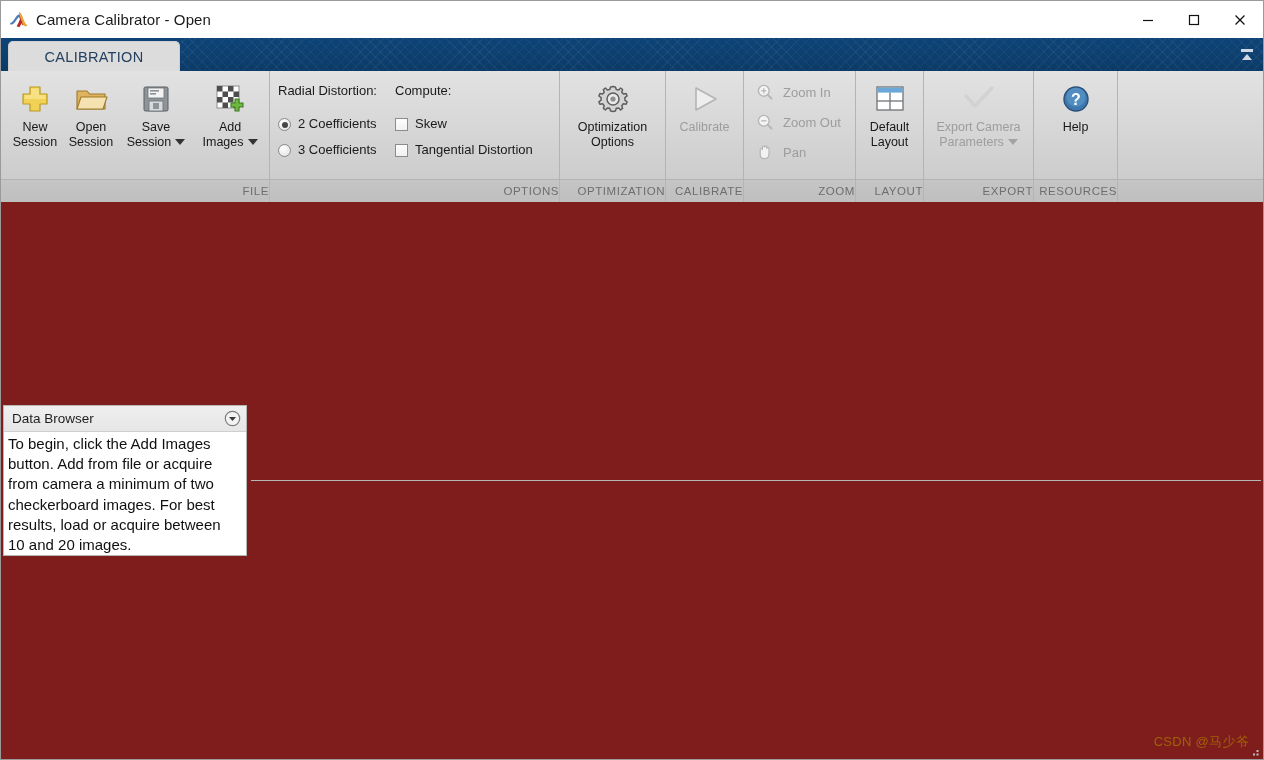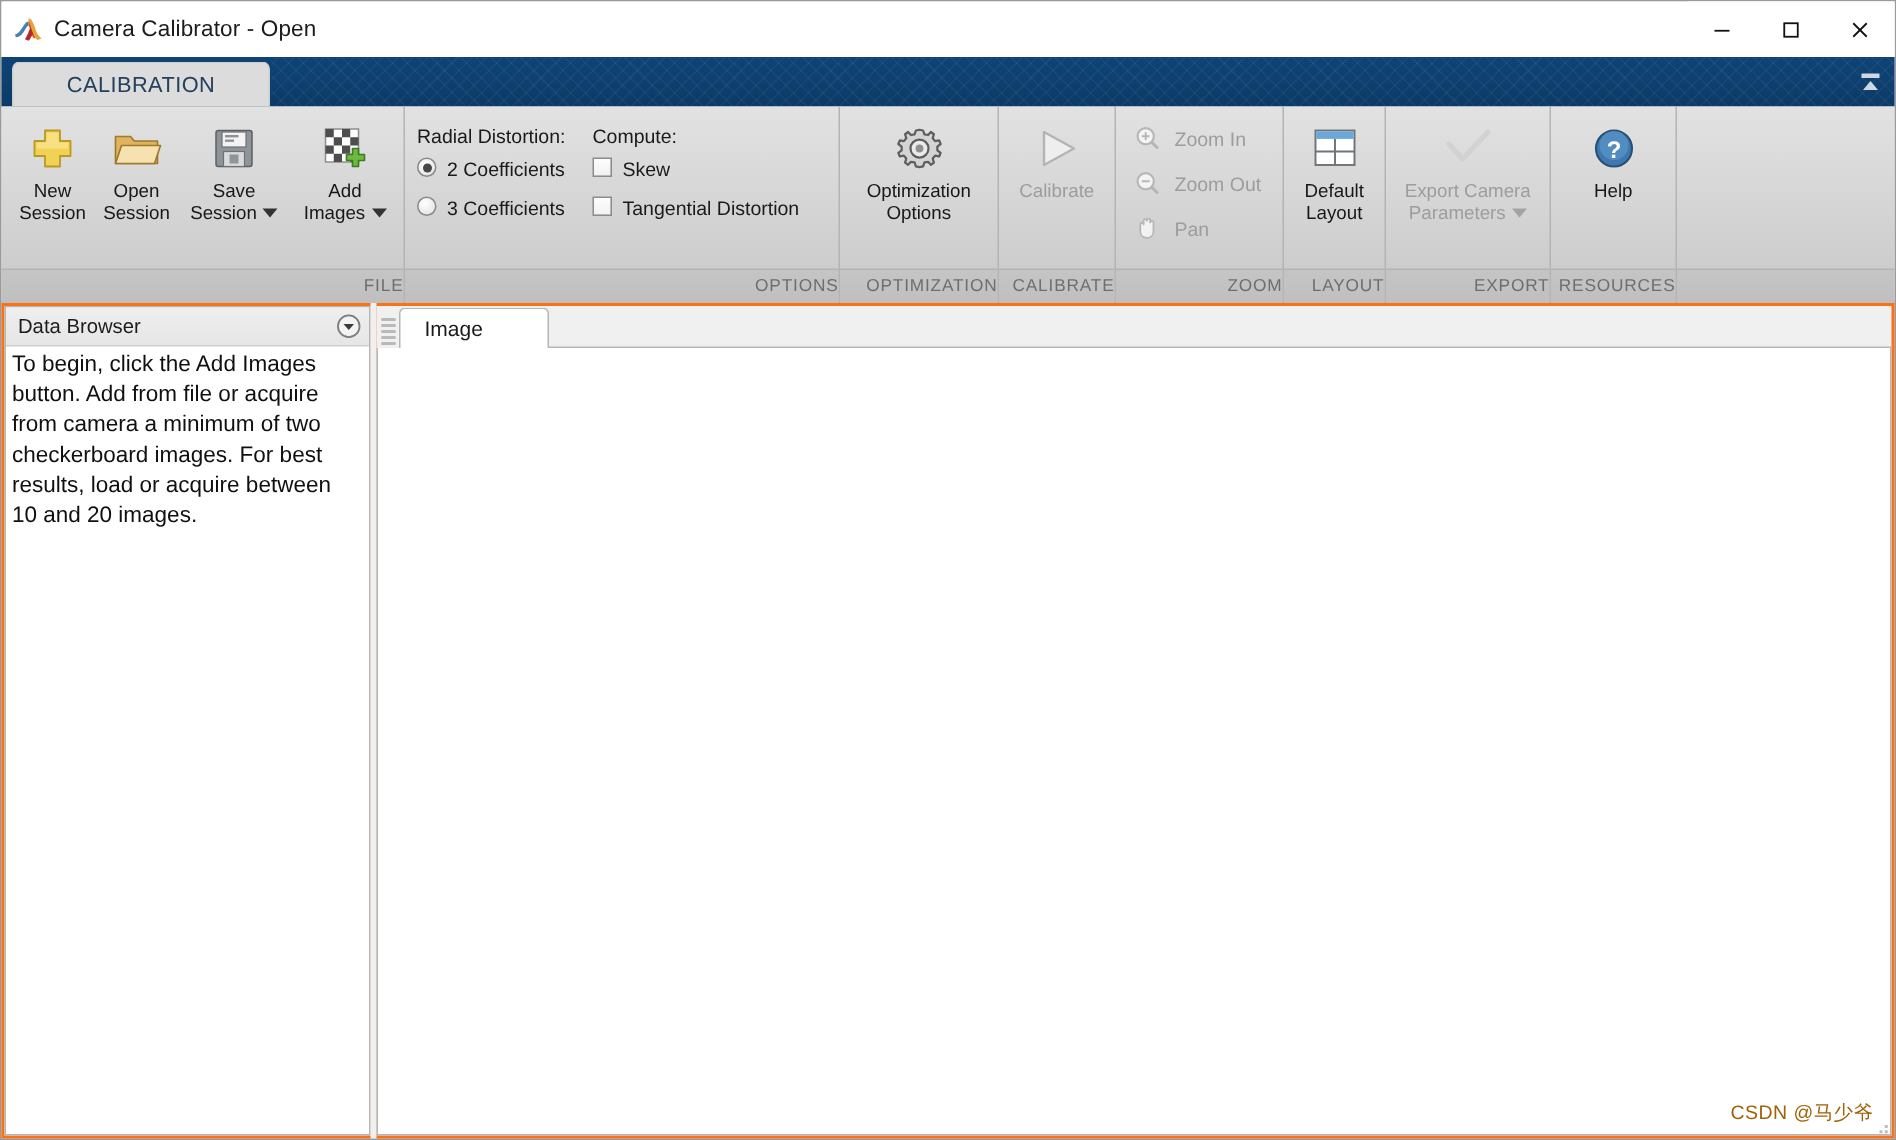--- a/index.html
+++ b/index.html
@@ -179,21 +179,21 @@
   .opts {
     display: flex;
     padding-left: 8px;
     padding-top: 6px;
     font-size: 13px;
   }
   .opt-col { margin-right: 18px; }
   .opt-head { color: #1a1a1a; margin-bottom: 7px; }
   .opt-row {
     display: flex;
-    align-items: flex-start;
+    align-items: flex-end;
     height: 26px;
     color: #1a1a1a;
   }
   .radio {
     width: 13px; height: 13px;
     border-radius: 50%;
     border: 1px solid #8a8a8a;
     background: radial-gradient(circle at 38% 33%, #ffffff 0%, #e9e9e9 68%, #d6d6d6 100%);
     margin-right: 7px;
     position: relative;
@@ -237,23 +237,24 @@
     display: flex; align-items: center; justify-content: center;
     margin-right: 7px;
     flex: none;
   }
   .smallbtn.disabled { color: #9d9d9d; }
 
   
   .main {
     flex: 1;
     display: flex;
-    background: #f97316;
+    background: #7f1d1d;
     min-height: 0;
     position: relative;
+    align-items: center;
   }
 
   
   .browser {
     width: 244px;
     margin: 2px 0 2px 2px;
     background: #ffffff;
     border: 1px solid #b6b6b6;
     box-sizing: border-box;
     display: flex;
@@ -651,33 +652,20 @@
             <path d="M5 7 L8.5 11 L12 7 Z" fill="#3a3a3a"></path>
           </svg>
         </div>
       </div>
       <div class="browser-body">To begin, click the Add Images button. Add from file or acquire from camera a minimum of two checkerboard images. For best results, load or acquire between 10 and 20 images.</div>
     </div>
 
     <div class="splitter"></div>
 
     <div class="docpanel">
-      <div class="doc-tabbar">
-        <div class="grip">
-          <i></i>
-            <i></i>
-            <i></i>
-            <i></i>
-            <i></i>
-        </div>
-        <div class="doc-tab">
-          <span>Image</span>
-        </div>
-        <div class="doc-tabfill"></div>
-      </div>
       <div class="doc-canvas"></div>
     </div>
   </div>
 
   <div class="watermark">CSDN @马少爷</div>
   <div class="resize-grip">
     <svg width="12" height="12" viewBox="0 0 12 12">
       <g fill="#bdbdbd">
         <rect x="8.5" y="8.5" width="2" height="2"></rect>
         <rect x="5" y="8.5" width="2" height="2"></rect>

